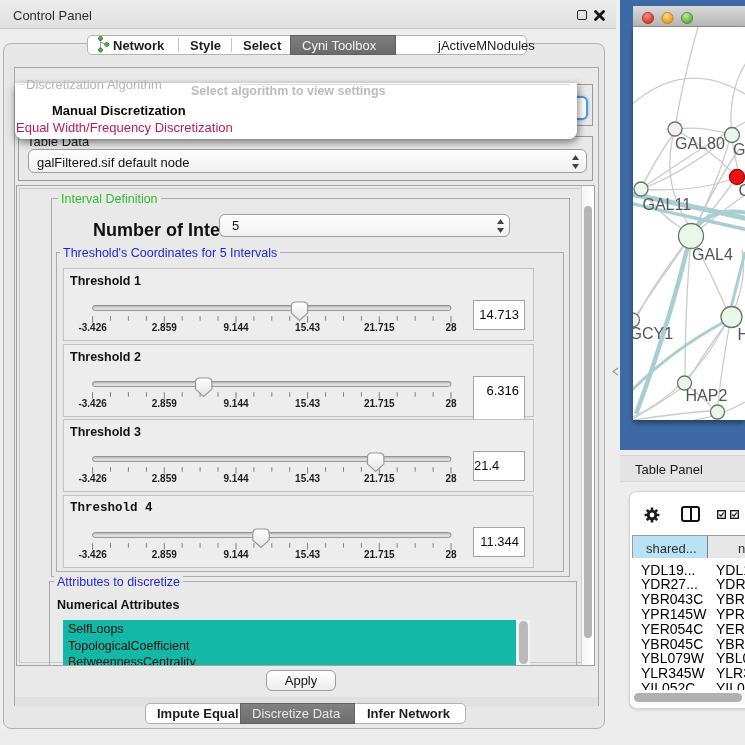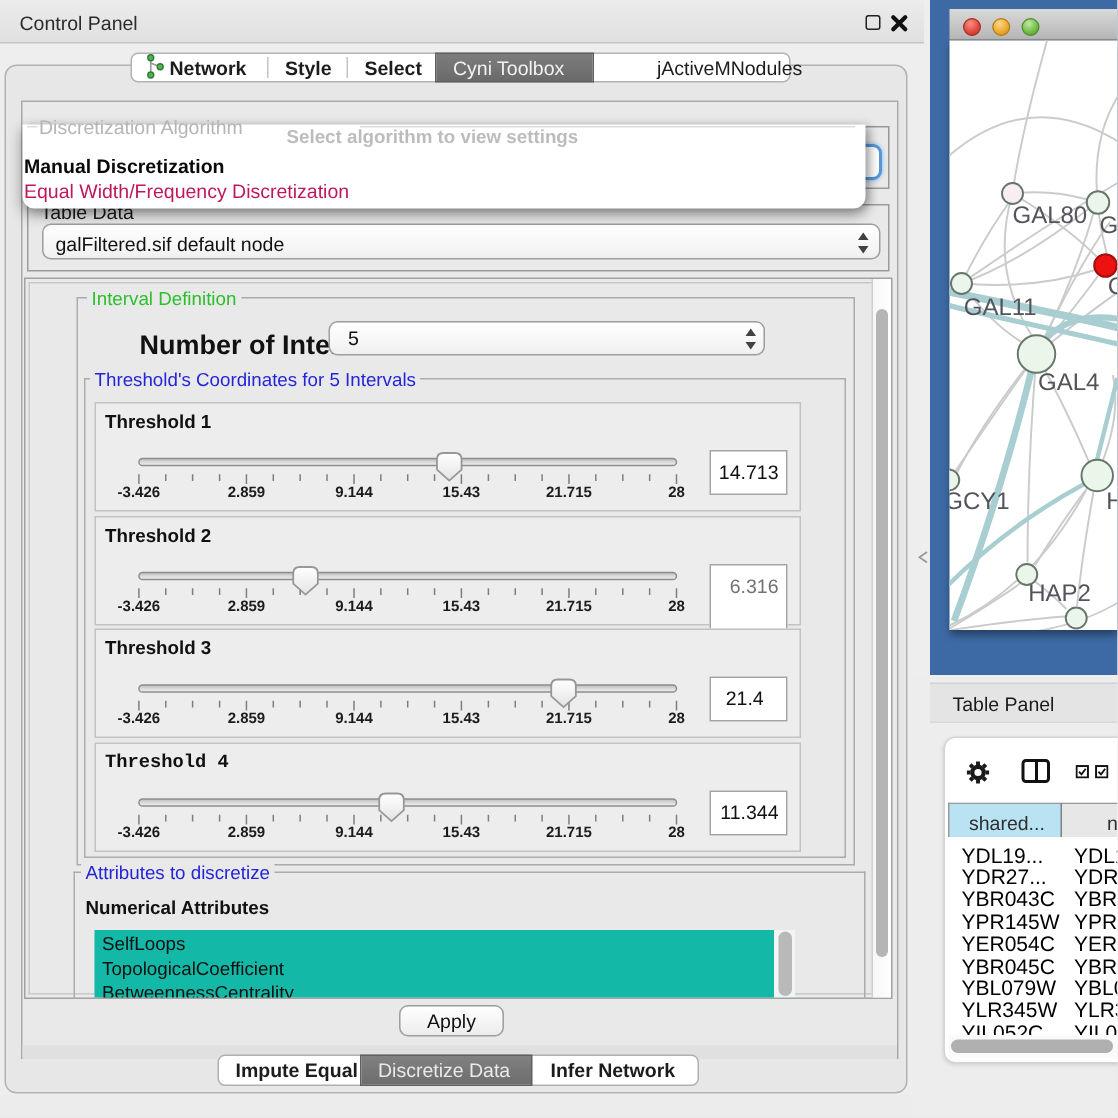--- a/index.html
+++ b/index.html
@@ -102,21 +102,21 @@
 <rect x="28.6" y="36.6" width="358.4" height="4.8" rx="2.4" fill="url(#tg)" stroke="#8d8d8d" stroke-width="1"></rect>
 <path d="M28.6,47.2 v6.5 M46.5,47.2 v4.5 M64.4,47.2 v4.5 M82.4,47.2 v4.5 M100.3,47.2 v6.5 M118.2,47.2 v4.5 M136.1,47.2 v4.5 M154.0,47.2 v4.5 M172.0,47.2 v6.5 M189.9,47.2 v4.5 M207.8,47.2 v4.5 M225.7,47.2 v4.5 M243.6,47.2 v6.5 M261.6,47.2 v4.5 M279.5,47.2 v4.5 M297.4,47.2 v4.5 M315.3,47.2 v6.5 M333.2,47.2 v4.5 M351.2,47.2 v4.5 M369.1,47.2 v4.5 M387.0,47.2 v6.5" stroke="#7e7e7e" stroke-width="1"></path>
 <text x="28.6" y="62" font-size="10" font-weight="bold" fill="#1c1c1c" text-anchor="middle" font-family="Liberation Sans, sans-serif">-3.426</text>
       <text x="100.3" y="62" font-size="10" font-weight="bold" fill="#1c1c1c" text-anchor="middle" font-family="Liberation Sans, sans-serif">2.859</text>
       <text x="172.0" y="62" font-size="10" font-weight="bold" fill="#1c1c1c" text-anchor="middle" font-family="Liberation Sans, sans-serif">9.144</text>
       <text x="243.6" y="62" font-size="10" font-weight="bold" fill="#1c1c1c" text-anchor="middle" font-family="Liberation Sans, sans-serif">15.43</text>
       <text x="315.3" y="62" font-size="10" font-weight="bold" fill="#1c1c1c" text-anchor="middle" font-family="Liberation Sans, sans-serif">21.715</text>
       <text x="387.0" y="62" font-size="10" font-weight="bold" fill="#1c1c1c" text-anchor="middle" font-family="Liberation Sans, sans-serif">28</text>
 <path d="M131.5,37.3 q0,-4.3 4.3,-4.3 h7.8 q4.3,0 4.3,4.3 v6.8 l-8.2,7.3 l-8.2,-7.3 z" fill="url(#th)" stroke="#979797" stroke-width="1.2"></path>
 </svg>
-<div class="abs" style="left:409px;top:31px;width:52px;height:48px;background:#fff;border:1px solid #a4a4a4;font-size:13px;color:#737373;text-align:right;line-height:28px;padding-right:5px;">6.316</div>
+<div class="abs" style="left:409px;top:31px;width:52px;height:48px;background:#fff;border:1px solid #a4a4a4;font-size:13px;color:#000000;text-align:right;line-height:28px;padding-right:5px;">6.316</div>
 </div>
 <div class="abs" style="left:63px;top:419.0px;width:471px;height:73px;background:#ededed;border:1px solid #c2c2c2;">
 <div class="txt" style="left:6px;top:5px;font-size:12.5px;font-weight:bold;color:#111;">Threshold 3</div>
 <svg class="abs" style="left:0;top:0;" width="471" height="73" viewBox="0 0 471 73">
 <defs>
 <linearGradient id="tg" x1="0" y1="0" x2="0" y2="1">
 <stop offset="0" stop-color="#b9b9b9"></stop>
           <stop offset="0.5" stop-color="#d9d9d9"></stop>
           <stop offset="1" stop-color="#f2f2f2"></stop>
 </linearGradient>
@@ -128,21 +128,21 @@
 <rect x="28.6" y="36.6" width="358.4" height="4.8" rx="2.4" fill="url(#tg)" stroke="#8d8d8d" stroke-width="1"></rect>
 <path d="M28.6,47.2 v6.5 M46.5,47.2 v4.5 M64.4,47.2 v4.5 M82.4,47.2 v4.5 M100.3,47.2 v6.5 M118.2,47.2 v4.5 M136.1,47.2 v4.5 M154.0,47.2 v4.5 M172.0,47.2 v6.5 M189.9,47.2 v4.5 M207.8,47.2 v4.5 M225.7,47.2 v4.5 M243.6,47.2 v6.5 M261.6,47.2 v4.5 M279.5,47.2 v4.5 M297.4,47.2 v4.5 M315.3,47.2 v6.5 M333.2,47.2 v4.5 M351.2,47.2 v4.5 M369.1,47.2 v4.5 M387.0,47.2 v6.5" stroke="#7e7e7e" stroke-width="1"></path>
 <text x="28.6" y="62" font-size="10" font-weight="bold" fill="#1c1c1c" text-anchor="middle" font-family="Liberation Sans, sans-serif">-3.426</text>
       <text x="100.3" y="62" font-size="10" font-weight="bold" fill="#1c1c1c" text-anchor="middle" font-family="Liberation Sans, sans-serif">2.859</text>
       <text x="172.0" y="62" font-size="10" font-weight="bold" fill="#1c1c1c" text-anchor="middle" font-family="Liberation Sans, sans-serif">9.144</text>
       <text x="243.6" y="62" font-size="10" font-weight="bold" fill="#1c1c1c" text-anchor="middle" font-family="Liberation Sans, sans-serif">15.43</text>
       <text x="315.3" y="62" font-size="10" font-weight="bold" fill="#1c1c1c" text-anchor="middle" font-family="Liberation Sans, sans-serif">21.715</text>
       <text x="387.0" y="62" font-size="10" font-weight="bold" fill="#1c1c1c" text-anchor="middle" font-family="Liberation Sans, sans-serif">28</text>
 <path d="M303.5,37.3 q0,-4.3 4.3,-4.3 h7.8 q4.3,0 4.3,4.3 v6.8 l-8.2,7.3 l-8.2,-7.3 z" fill="url(#th)" stroke="#979797" stroke-width="1.2"></path>
 </svg>
-<div class="abs" style="left:409px;top:31px;width:52px;height:30px;background:#fff;border:1px solid #a4a4a4;font-size:13px;color:#111;text-align:center;line-height:28px;padding-right:5px;">21.4</div>
+<div class="abs" style="left:409px;top:31px;width:52px;height:30px;background:#fff;border:1px solid #a4a4a4;font-size:13px;color:#111;text-align:left;line-height:28px;padding-right:5px;">21.4</div>
 </div>
 <div class="abs" style="left:63px;top:494.5px;width:471px;height:73px;background:#ededed;border:1px solid #c2c2c2;">
 <div class="txt" style="left:6px;top:5px;font-size:12.5px;font-weight:bold;color:#111;font-family:Liberation Mono, monospace;">Threshold 4</div>
 <svg class="abs" style="left:0;top:0;" width="471" height="73" viewBox="0 0 471 73">
 <defs>
 <linearGradient id="tg" x1="0" y1="0" x2="0" y2="1">
 <stop offset="0" stop-color="#b9b9b9"></stop>
           <stop offset="0.5" stop-color="#d9d9d9"></stop>
           <stop offset="1" stop-color="#f2f2f2"></stop>
 </linearGradient>
@@ -181,21 +181,21 @@
 <div class="txt" style="left:367px;top:706px;font-size:13px;font-weight:bold;color:#1c1c1c;">Infer Network</div>
 <div class="abs" style="left:0;top:730px;width:620px;height:15px;background:#ececec;"></div>
 <svg class="abs" style="left:611px;top:367px;" width="9" height="9" viewBox="0 0 9 9">
 <path d="M7,1 L2,4.5 L7,8" stroke="#9a9a9a" stroke-width="1.2" fill="none"></path>
   </svg>
 <div class="abs" style="left:15px;top:82.5px;width:562px;height:56px;background:#ffffff;border-radius:0 0 8px 8px;box-shadow:0 4px 9px rgba(0,0,0,0.38), 3px 1px 6px rgba(0,0,0,0.18);"></div>
 <div class="txt" style="left:26px;top:77px;font-size:13px;color:#b5b5b5;">Discretization Algorithm</div>
 <div class="abs" style="left:18px;top:84px;width:7px;height:1px;background:#dcdcdc;"></div>
 <div class="abs" style="left:240px;top:84px;width:330px;height:1px;background:#dcdcdc;"></div>
 <div class="txt" style="left:191px;top:84px;font-size:12.5px;font-weight:bold;color:#bcbcbc;">Select algorithm to view settings</div>
-<div class="txt" style="left:16px;top:102.5px;font-size:13px;font-weight:bold;color:#0a0a0a;">Manual Discretization</div>
+<div class="txt" style="left:16px;top:102.5px;font-size:13px;font-weight:bold;color:#0a0a0a;padding-left:36px;">Manual Discretization</div>
 <div class="txt" style="left:16px;top:119.5px;font-size:13px;color:#be185d;">Equal Width/Frequency Discretization</div>
 <div class="abs" style="left:620px;top:0;width:125px;height:450px;background:#3d6aa5;"></div>
 <div class="abs" style="left:633px;top:6px;width:112px;height:21px;background:linear-gradient(#d9d9d9,#b6b6b6);border-bottom:1px solid #8f8f8f;"></div>
 <svg class="abs" style="left:639px;top:9px;" width="56" height="18" viewBox="0 0 56 18">
 <defs>
 <radialGradient id="rl" cx="0.4" cy="0.3" r="0.8">
         <stop offset="0" stop-color="#f98e84"></stop>
         <stop offset="0.6" stop-color="#e24b3f"></stop>
         <stop offset="1" stop-color="#c33429"></stop>
       </radialGradient>

